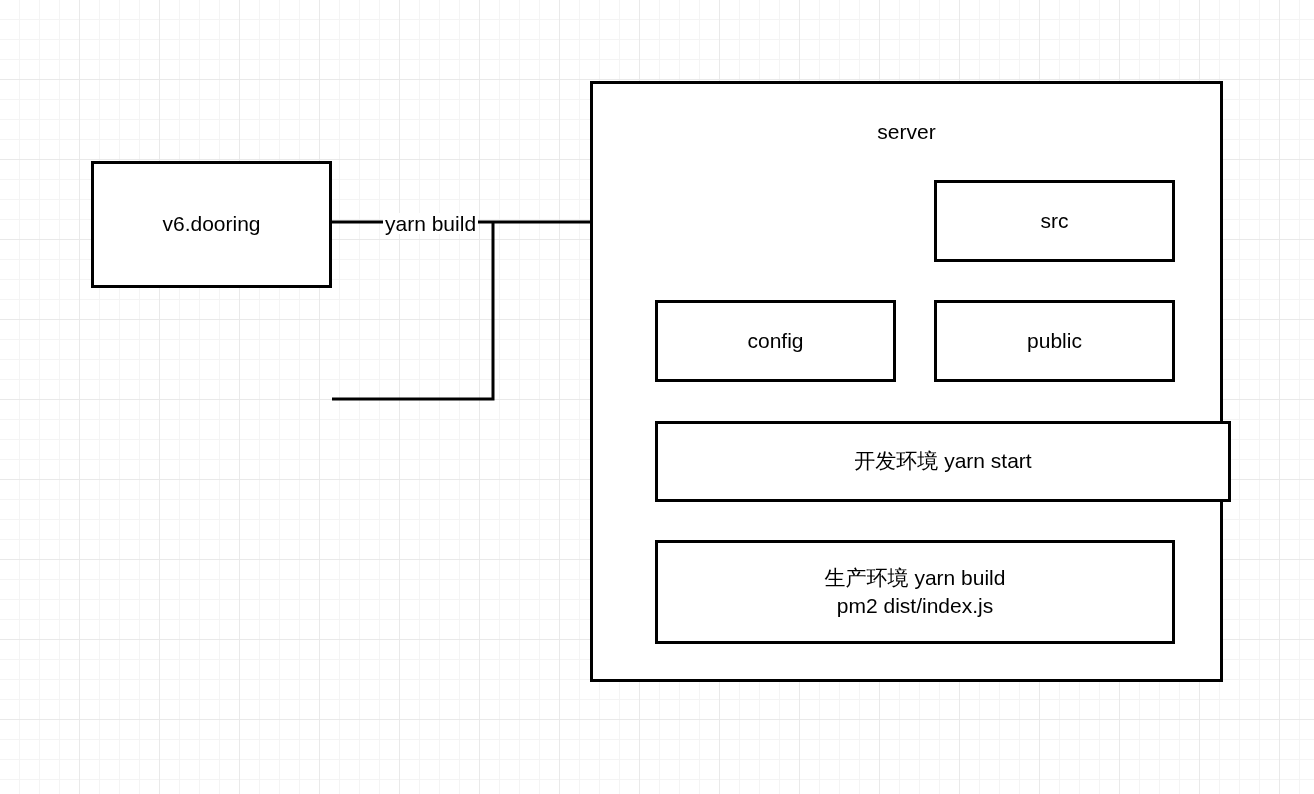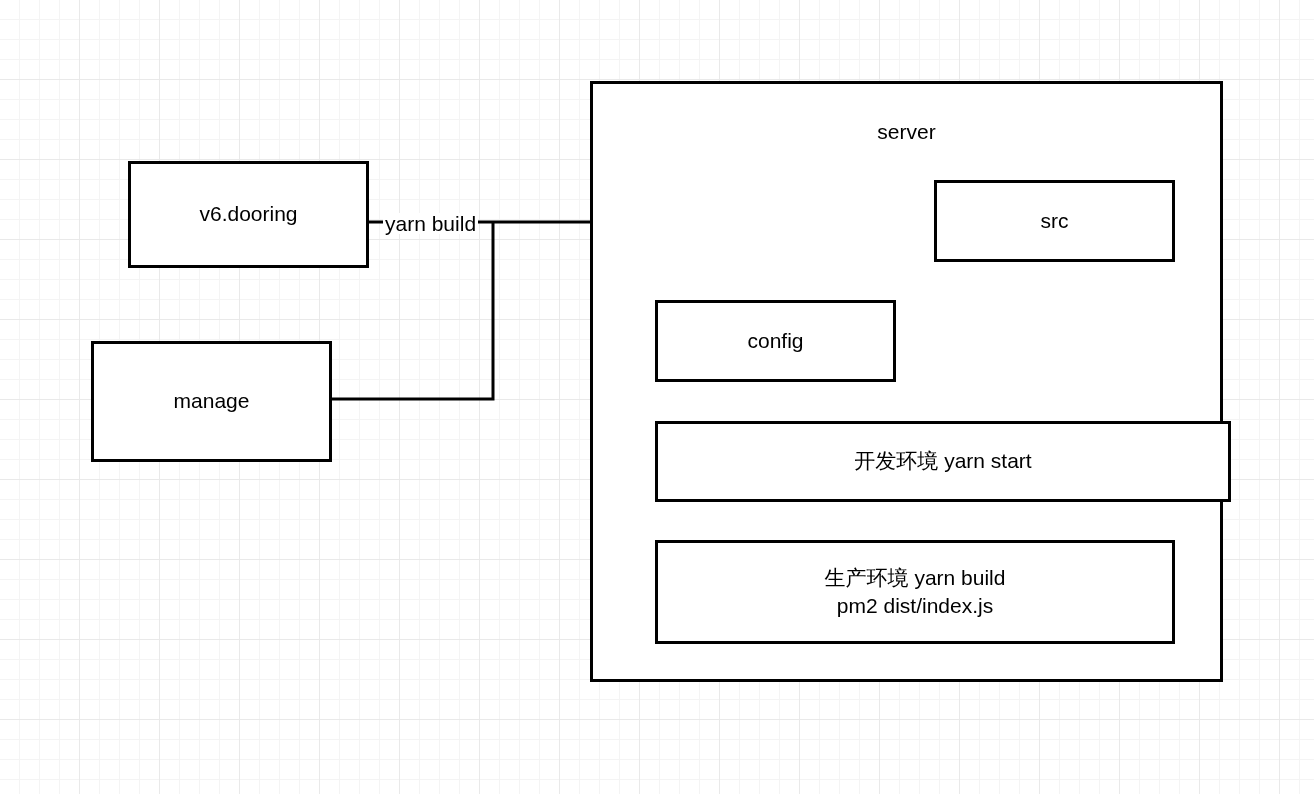--- a/index.html
+++ b/index.html
@@ -81,45 +81,45 @@
       </marker>
     </defs>
 
     <path d="M332,222 L493,222" stroke="#000000" stroke-width="3" fill="none"></path>
 
     <path d="M332,399 L493,399 L493,222" stroke="#000000" stroke-width="3" fill="none"></path>
 
     <path d="M493,222 L651,222" stroke="#000000" stroke-width="3" fill="none" marker-end="url(#arrow)"></path>
   </svg>
 
-  <div class="node" style="left:91px; top:161px; width:241px; height:107px;margin-left:37px;">
+  <div class="node" style="left:91px; top:161px; width:241px; height:127px;">
     <span>v6.dooring</span>
   </div>
 
-  <div class="node" style="left:91px; top:341px; width:241px; height:121px;">
-    <span>manage</span>
-  </div>
 
   <div class="edge-label" style="left:383px; top:213px;">
     <span>yarn build</span>
   </div>
 
   <div class="container-node" style="left:590px; top:81px; width:633px; height:601px;">
     <div class="container-title">server</div>
   </div>
 
 
   <div class="node" style="left:655px; top:300px; width:241px; height:82px;">
     <span>config</span>
   </div>
 
   <div class="node" style="left:934px; top:180px; width:241px; height:82px;">
     <span>src</span>
   </div>
 
+  <div class="node" style="left:934px; top:300px; width:241px; height:82px;">
+    <span>public</span>
+  </div>
 
   <div class="node" style="left:655px; top:421px; width:576px; height:81px;">
     <span>开发环境 yarn start</span>
   </div>
 
   <div class="node" style="left:655px; top:540px; width:520px; height:104px;">
     <span>生产环境 yarn build
 pm2 dist/index.js</span>
   </div>
 

